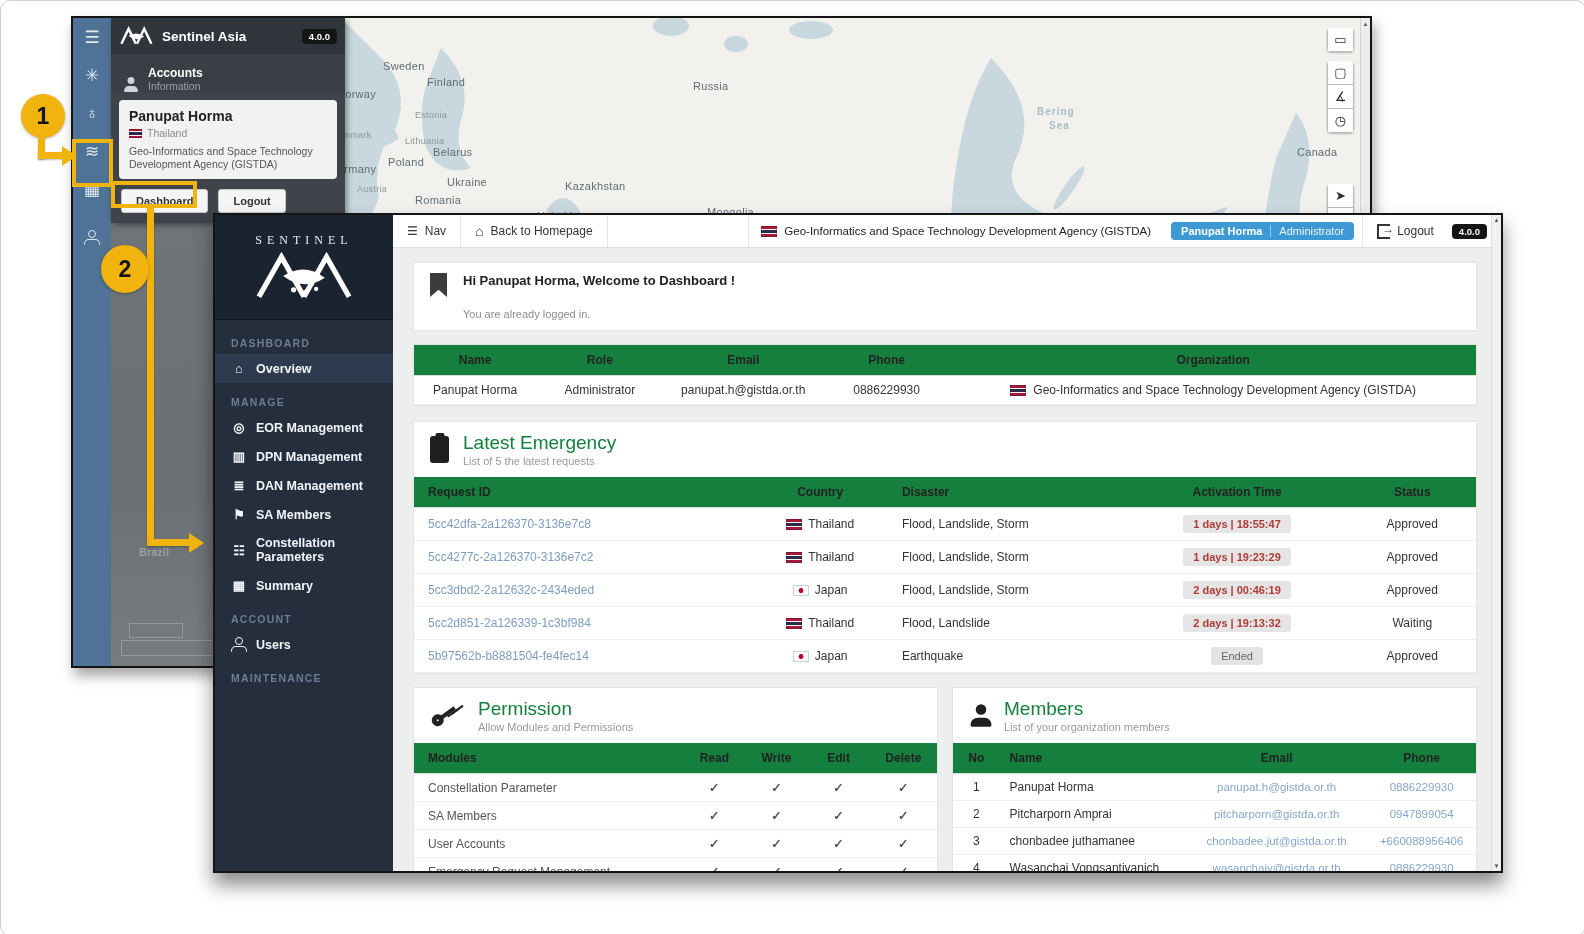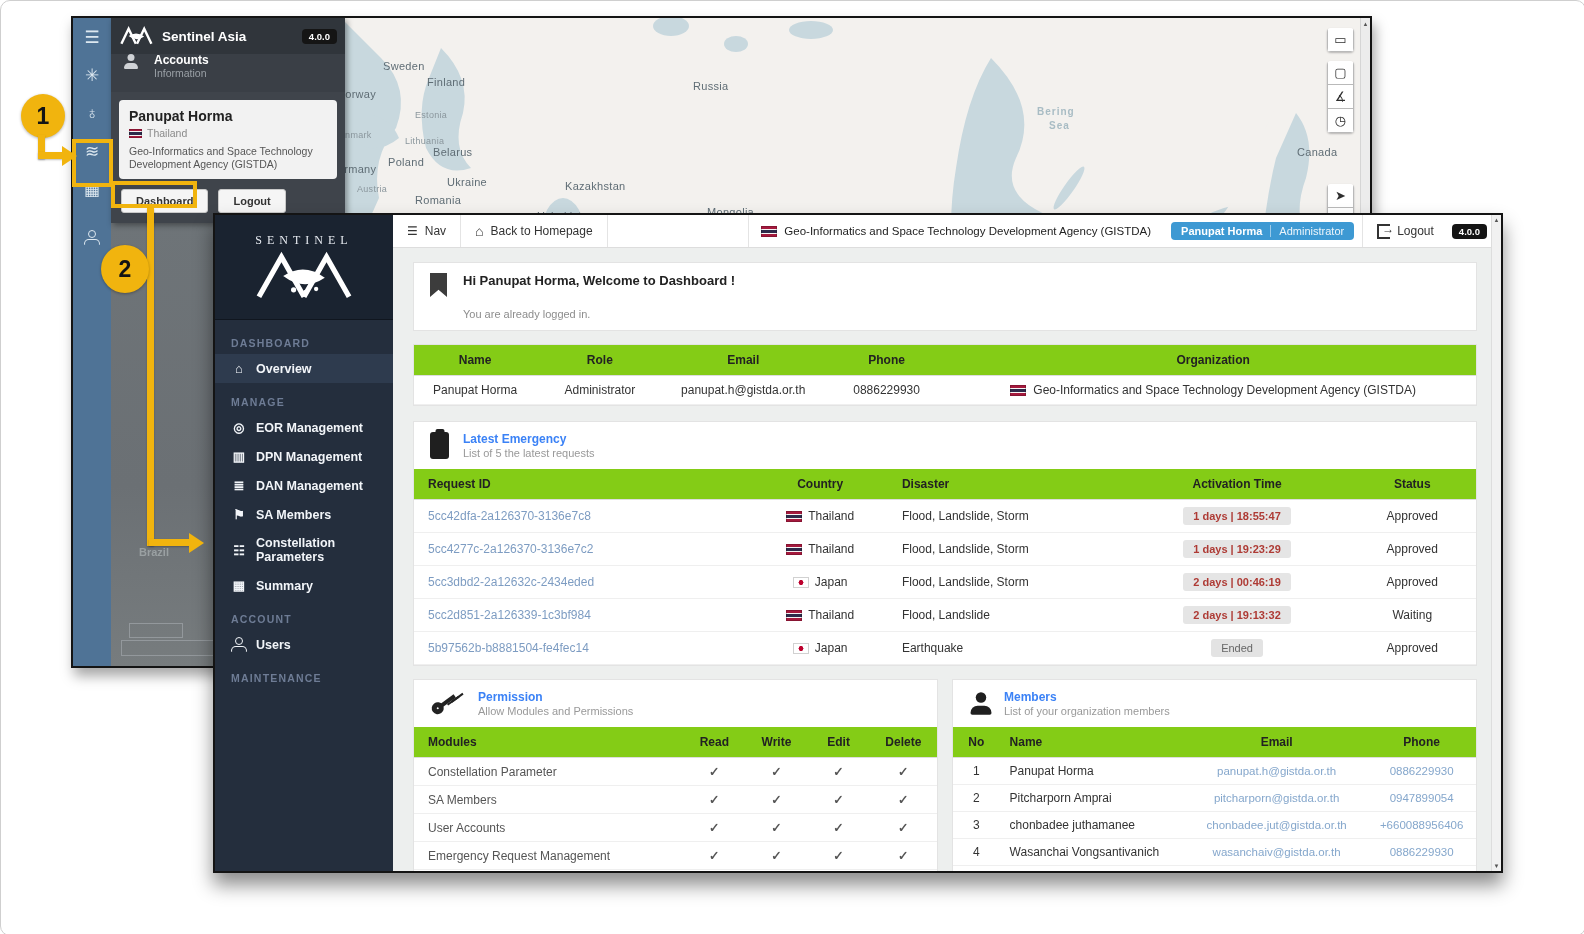--- a/index.html
+++ b/index.html
@@ -26,21 +26,21 @@
   .tool-group{display:flex;flex-direction:column;border-radius:4px;overflow:hidden;box-shadow:0 1px 2px rgba(0,0,0,.25);}
   .tool{width:27px;height:25px;background:#fff;border:1px solid #b9b9b9;margin-top:-1px;font-size:13px;color:#2e2e2e;display:flex;align-items:center;justify-content:center;cursor:pointer;padding:0;}
   .map-scrollbar{position:absolute;right:0;top:0;width:9px;height:100%;background:#ececec;border-left:1px solid #d5d5d5;z-index:7;}
   .map-scrollbar .sb-up{position:absolute;top:1px;left:0;width:9px;height:10px;font-size:6px;color:#555;text-align:center;line-height:10px;}
 
   
   .panel{position:absolute;left:38px;top:0;width:234px;z-index:6;background:#3f444b;padding-bottom:8px;box-shadow:2px 2px 6px rgba(0,0,0,.4);}
   .panel-title{height:36px;background:#30353b;display:flex;align-items:center;padding:0 8px;gap:7px;}
   .panel-title .ttext{color:#fff;font-weight:bold;font-size:13.5px;flex:1;}
   .ver{background:#151515;color:#fff;font-size:9.5px;font-weight:bold;padding:2px 7px;border-radius:4px;}
-  .panel-accounts{height:38px;background:#3a3f46;display:flex;align-items:flex-start;gap:16px;padding:0 12px;color:#cfd2d6;}
+  .panel-accounts{height:38px;background:#3a3f46;display:flex;align-items:flex-end;gap:10px;padding:0 12px;color:#cfd2d6;}
   .panel-accounts .at{color:#fff;font-weight:bold;font-size:12px;line-height:13px;}
   .panel-accounts .as{color:#9aa0a6;font-size:10.5px;line-height:12px;}
   .user-card{background:#f2f2f2;border-radius:4px;margin:8px 8px 6px 8px;padding:8px 10px;}
   .user-card .un{font-weight:bold;font-size:14px;color:#222;}
   .user-card .uc{font-size:10.5px;color:#8a8a8a;margin:3px 0 6px 0;display:flex;align-items:center;gap:5px;}
   .user-card .uo{font-size:10.5px;color:#555;line-height:13px;}
   .panel-btns{display:flex;gap:10px;padding:4px 10px 2px 10px;}
   .pbtn{background:#f5f5f5;border:1px solid #c9c9c9;border-radius:3px;font-size:11px;font-weight:bold;color:#333;padding:5px 14px;cursor:pointer;}
 
   .scrim{position:absolute;left:38px;top:198px;width:104px;bottom:0;background:linear-gradient(180deg,#6e7478 0%,#6b7074 60%,#777c7e 100%);z-index:4;}
@@ -75,30 +75,30 @@
   .logout-icon{position:relative;width:11px;height:11px;border:2px solid #333;border-right:none;display:inline-block;}
   .logout-icon::after{content:"\2192";position:absolute;left:3px;top:-4px;font-size:12px;color:#333;font-weight:bold;}
 
   .dmain{flex:1;padding:14px 24px 0 20px;overflow:hidden;}
   .card{background:#fff;border:1px solid #e3e3e3;}
   .welcome{display:flex;align-items:flex-start;gap:16px;padding:10px 16px;margin-bottom:13px;}
   .bookmark-icon{width:17px;height:24px;background:#3c3c3c;clip-path:polygon(0 0,100% 0,100% 100%,50% 70%,0 100%);flex:none;}
   .welcome .wt{font-size:13px;font-weight:bold;color:#222;}
   .welcome .ws{font-size:11px;color:#8d8d8d;margin-top:20px;}
 
-  .grid-head{display:grid;background:#84cc16;border-bottom:1px solid #ddd;font-size:12px;font-weight:bold;color:#222;}
+  .grid-head{display:grid;background:#15803d;border-bottom:1px solid #ddd;font-size:12px;font-weight:bold;color:#222;}
   .grid-head>div{padding:8px 10px;text-align:center;}
   .grid-row{display:grid;border-bottom:1px solid #efefef;font-size:12px;color:#333;align-items:center;background:#fff;}
   .grid-row>*{padding:7px 10px;text-align:center;}
   .ut{margin-bottom:15px;}
   .ut .grid-head,.ut .grid-row{grid-template-columns:1.15fr 1.2fr 1.5fr 1.2fr 4.95fr;}
   .org-cell{display:flex;align-items:center;justify-content:center;gap:7px;}
 
   .sec-head{display:flex;align-items:center;gap:14px;padding:10px 16px;}
-  .sec-head .st{font-size:12px;font-weight:bold;color:#3b82f6;}
+  .sec-head .st{font-size:19px;font-weight:normal;color:#15803d;}
   .sec-head .ss{font-size:11px;color:#999;margin-top:1px;}
   .clipboard-icon{position:relative;width:19px;height:27px;background:#1f1f1f;border-radius:3px;flex:none;}
   .clipboard-icon::before{content:"";position:absolute;top:-3px;left:50%;transform:translateX(-50%);width:9px;height:5px;background:#1f1f1f;border-radius:2px;}
   .key-icon{position:relative;width:34px;height:26px;flex:none;transform:rotate(-36deg);}
   .key-icon::before{content:"";position:absolute;left:1px;top:5px;width:12px;height:12px;border:5px solid #222;border-radius:50%;box-sizing:border-box;}
   .key-icon::after{content:"";position:absolute;left:12px;top:9px;width:16px;height:4px;background:#222;box-shadow:9px 3px 0 -1px #222,4px 3px 0 -1px #222;}
   .members-person{color:#1f1f1f;transform:scale(1.5);transform-origin:left center;margin-right:6px;}
 
   .em{margin-bottom:13px;}
   .em .grid-head,.em .grid-row{grid-template-columns:3.15fr 1.35fr 2.2fr 2.1fr 1.2fr;}

